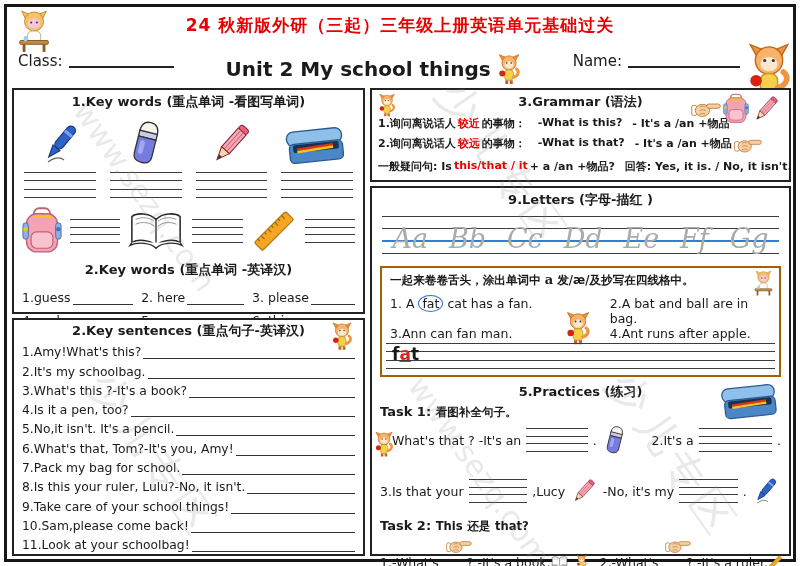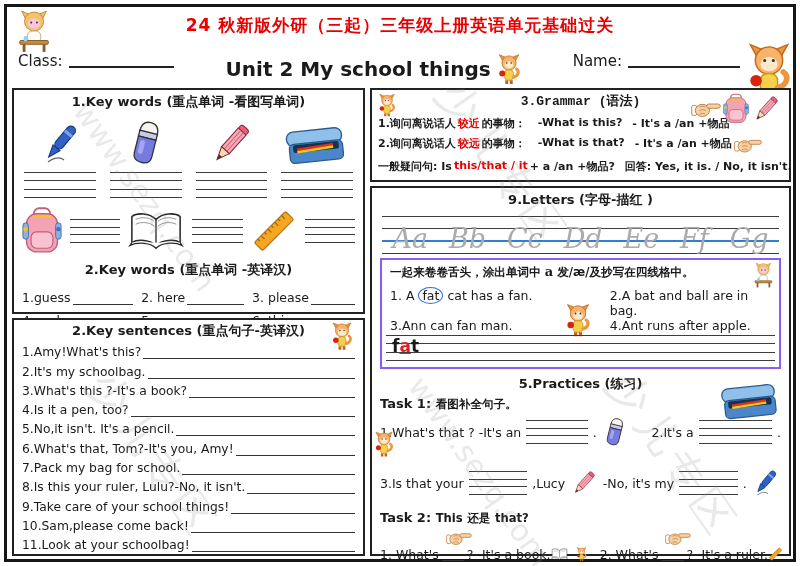--- a/index.html
+++ b/index.html
@@ -52,35 +52,35 @@
   .kw-item{display:flex;align-items:flex-end;}
   .kw-item .fill{flex:1;border-bottom:1.5px solid #333;height:13px;margin-left:2px;}
 
   
   .ks-head{position:relative;}
   .ks-fox{position:absolute;right:2px;top:0;}
   .ks-line{display:flex;align-items:flex-end;font-size:12.3px;height:19.3px;white-space:nowrap;}
   .ks-line .fill{flex:1;border-bottom:1.4px solid #333;height:12px;margin-left:2px;min-width:20px;}
 
   
-  .gr-head{position:relative;font-family:Liberation Mono, monospace;}
+  .gr-head{position:relative;}
   .gr-fox{position:absolute;left:0;top:0;}
   .gr-icons{position:absolute;right:2px;top:1px;display:flex;align-items:center;gap:2px;}
   .gr-line{font-size:11px;font-weight:bold;margin-top:5px;white-space:nowrap;display:flex;align-items:flex-start;gap:2px;}
   .red{color:#e80000;}
   .gr-q{margin-left:10px;}
   .gr-a{margin-left:8px;}
 
   
   .letters-grid{margin:7px 4px 0;height:38px;display:flex;justify-content:space-around;align-items:flex-end;
     font-family:"DejaVu Serif","Liberation Serif",serif;font-style:italic;}
   .letters-grid span{color:#ababab;font-size:27px;line-height:30px;}
 
   
-  .phonics-box{margin:4px 2px 0;border:2px solid #8b5cf6;height:111px;position:relative;padding:4px 8px 0;box-sizing:border-box;}
+  .phonics-box{margin:12px 2px 0;border:2px solid #a16207;height:111px;position:relative;padding:4px 8px 0;box-sizing:border-box;}
   .ph-inst{font-size:11.6px;font-weight:bold;}
   .ph-a{font-family:"DejaVu Serif",serif;font-size:13px;}
   .ph-cat{position:absolute;right:3px;top:2px;}
   .ph-sent{display:grid;grid-template-columns:54% 46%;font-size:12.5px;margin-top:8px;}
   .ph-sent .n2{padding-left:14px;}
   .circle-blue{border:1.6px solid #2b6fd4;border-radius:50%;padding:0 3px;}
   .ph-fox{position:absolute;left:46%;top:42px;}
   .ph-trace{position:absolute;left:4px;right:4px;bottom:6px;height:26px;}
   .ph-trace .word{position:absolute;left:6px;top:1px;font-size:17px;font-weight:bold;}
   .trace-vowel{color:#d92222;text-decoration:underline;}

